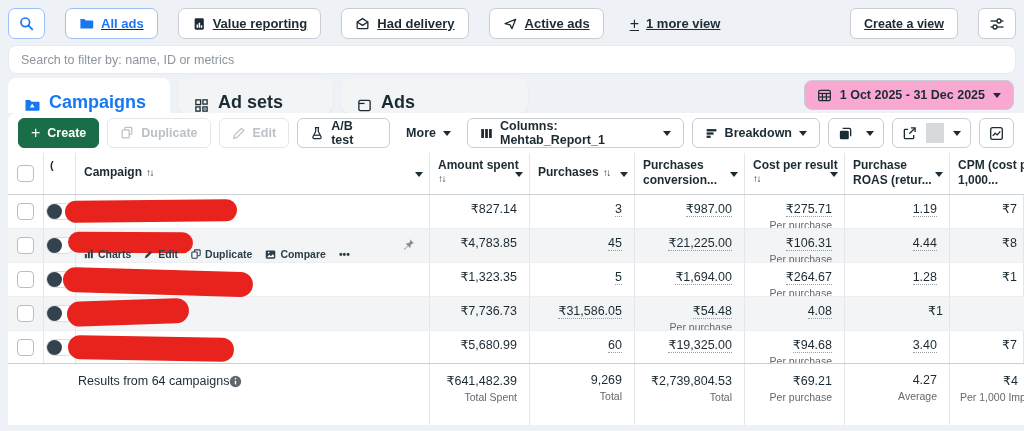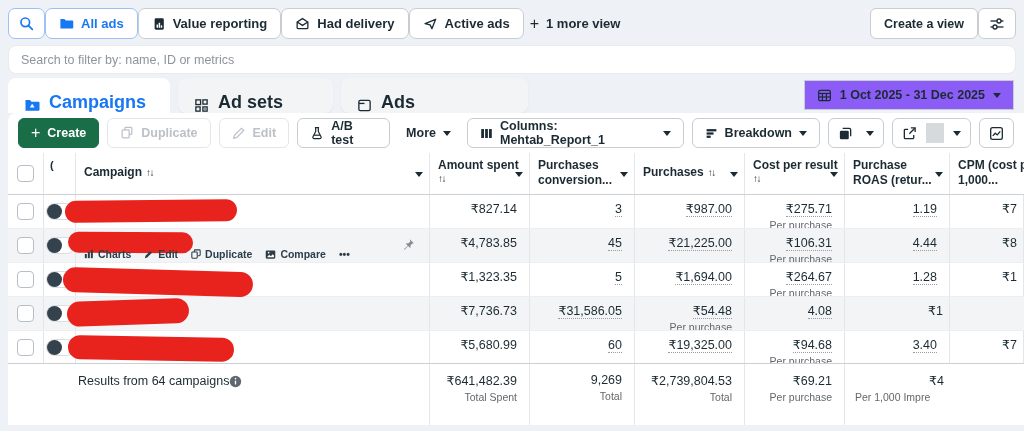--- a/index.html
+++ b/index.html
@@ -3,42 +3,42 @@
 <meta charset="utf-8">
 <style>
   * { margin:0; padding:0; box-sizing:border-box; }
   html,body { width:1024px; height:431px; overflow:hidden; }
   body {
     font-family:"Liberation Sans","DejaVu Sans",sans-serif;
     background:#eef1f5; color:#1c2b33; position:relative; font-size:13px;
   }
   svg { display:block; }
   
-  .viewbar { position:absolute; top:8px; left:8px; right:8px; height:31px; display:flex; gap:0; align-items:center; }
+  .viewbar { position:absolute; top:8px; left:8px; right:8px; height:31px; display:flex; gap:20px; align-items:center;text-decoration:underline; }
   .pill { display:flex; align-items:center; gap:7px; height:31px; padding:0 13px; background:#fff;
           border:1px solid #c9cdd2; border-radius:7px; font-weight:700; font-size:13px; cursor:pointer; }
   .pill.iconbtn { padding:0 10px; }
   .pill.blue { border-color:#9dc0f5; color:#1877f2; }
   .moreview { display:flex; align-items:center; gap:7px; font-weight:700; font-size:13px; margin-left:6px; }
   .plus { font-size:16px; font-weight:400; line-height:1; }
   .spacer { flex:1; }
   
   .searchrow { position:absolute; top:45px; left:8px; right:8px; }
   .searchinput { width:100%; height:29px; border:1px solid #e7eaee; border-radius:8px; background:#fff;
                  padding:0 12px; font-size:12.5px; color:#15803d; font-family:inherit; outline:none; }
   .searchinput::placeholder { color:#8d949b; }
   
   .tabsrow { position:absolute; top:78px; left:8px; right:10px; height:35px; display:flex; gap:8px; align-items:flex-end; }
   .tab { display:flex; align-items:flex-end; gap:9px; height:35px; padding:0 16px; font-weight:700; font-size:18px;
          background:#f2f4f6; border-radius:8px; box-shadow:0 1px 2px rgba(0,0,0,.06); cursor:pointer; }
   .tab.active { background:#fff; color:#1877f2; border-radius:8px 8px 0 0; box-shadow:none; width:162px; }
   .tab.t2 { width:155px; }
   .tab.t3 { width:187px; }
-  .datebtn { margin-left:auto; display:flex; align-items:center; gap:8px; height:30px; padding:0 12px; background:#8b5cf6;
-             border:1px solid #c9cdd2; border-radius:0; font-weight:700; font-size:12.5px; margin-bottom:3px; cursor:pointer; }
+  .datebtn { margin-left:auto; display:flex; align-items:center; gap:8px; height:30px; padding:0 12px; background:#f9a8d4;
+             border:1px solid #c9cdd2; border-radius:8px; font-weight:700; font-size:12.5px; margin-bottom:3px; cursor:pointer; }
   
   .panel { position:absolute; top:113px; left:8px; width:1016px; height:312px; background:#fff; border-radius:8px 0 0 0; }
   .ptoolbar { display:flex; align-items:center; height:40px; padding:0 10px; gap:8px; }
   .btn { display:flex; align-items:center; gap:7px; height:30px; padding:0 12px; border-radius:6px;
          border:1px solid #c8cdd2; background:#fff; font-weight:700; font-size:12.5px; color:#1c2b33; cursor:pointer; }
   .btn.green { background:#196e47; border-color:#196e47; color:#fff; }
   .btn.disabled { border-color:#e4e7ea; color:#bcc1c7; cursor:default; }
   .btn.textonly { border:none; padding:0 8px; }
   .btn.iconbtn { padding:0 9px; }
   .caret { width:0; height:0; border-left:4px solid transparent; border-right:4px solid transparent;
@@ -316,26 +316,26 @@
     </div>
     <div class="hcell" style="padding-top:12px;">
       <span>Campaign</span><span class="sort">↑↓</span>
       <span class="caret hcaret"></span>
     </div>
     <div class="hcell">
       <span class="blk">Amount spent</span>
       <span class="sort blk" style="margin-left:0">↑↓</span>
       <span class="caret hcaret"></span>
     </div>
+    <div class="hcell" style="padding-top:12px;">
+      <span>Purchases</span><span class="sort">↑↓</span>
+      <span class="caret hcaret"></span>
+    </div>
     <div class="hcell">
       <span>Purchases conversion...</span>
-      <span class="caret hcaret"></span>
-    </div>
-    <div class="hcell" style="padding-top:12px;">
-      <span>Purchases</span><span class="sort">↑↓</span>
       <span class="caret hcaret"></span>
     </div>
     <div class="hcell">
       <span class="blk">Cost per result</span>
       <span class="sort blk" style="margin-left:0">↑↓</span>
       <span class="caret hcaret"></span>
     </div>
     <div class="hcell">
       <span>Purchase ROAS (retur...</span>
       <span class="caret hcaret"></span>
@@ -496,15 +496,16 @@
             <circle cx="8" cy="8" r="7" fill="#606770"></circle>
             <rect x="7.2" y="6.8" width="1.6" height="5" rx="0.8" fill="#fff"></rect>
             <circle cx="8" cy="4.5" r="1" fill="#fff"></circle>
           </svg>
       </span>
     </div>
     <div class="fcell"><span>₹641,482.39</span><span class="sub">Total Spent</span></div>
     <div class="fcell"><span>9,269</span><span class="sub">Total</span></div>
     <div class="fcell"><span>₹2,739,804.53</span><span class="sub">Total</span></div>
     <div class="fcell"><span>₹69.21</span><span class="sub">Per purchase</span></div>
+    <div class="fcell"><span>4.27</span><span class="sub">Average</span></div>
     <div class="fcell fcpm"><span>₹4</span><span class="sub">Per 1,000 Impre</span></div>
   </div>
 </div>
 
 </body></html>

